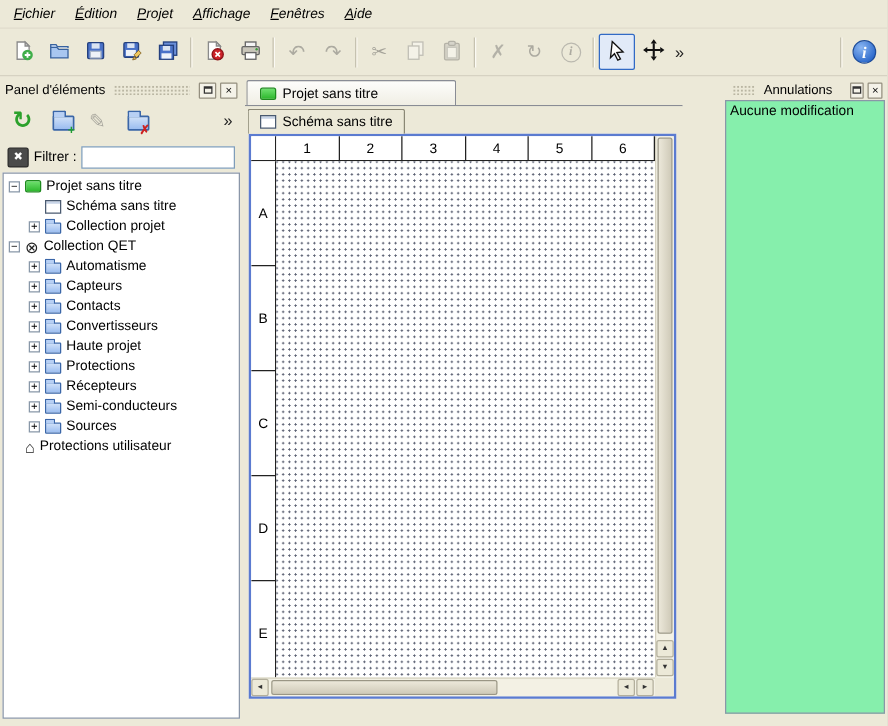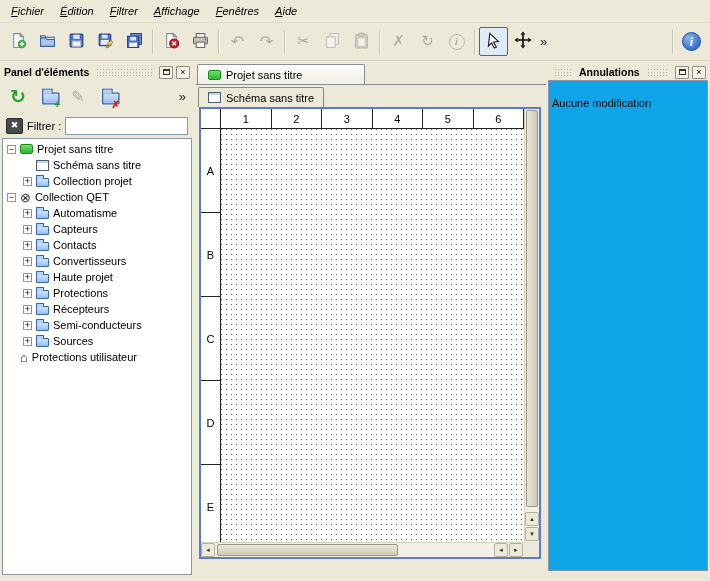--- a/index.html
+++ b/index.html
@@ -24,25 +24,25 @@
   .g-rot { font-size:15px; color:#555; }
   .chev { font-size:13px; color:#222; padding:0 3px; background:transparent; border:none; }
   .info-circle { width:16px; height:16px; border-radius:50%; border:1px solid #777; color:#555; display:flex; align-items:center; justify-content:center; font-size:10px; font-weight:bold; font-family:"Liberation Serif",serif; font-style:italic; }
   .info-blue { width:19px; height:19px; border-radius:50%; background:radial-gradient(circle at 35% 30%, #8ab6f2, #2e6bcc 75%); color:#fff; display:flex; align-items:center; justify-content:center; font-size:13px; font-weight:bold; font-family:"Liberation Serif",serif; font-style:italic; border:1px solid #1d4c99; }
   .spring { margin-left:auto; display:flex; align-items:center; }
 
   
   .main { position:absolute; top:62px; left:0; right:0; bottom:0; }
   .left-dock  { position:absolute; left:2px;  top:2px; width:190px; bottom:6px; display:flex; flex-direction:column; }
   .center-area{ position:absolute; left:196px; top:2px; width:350px; bottom:6px; display:flex; flex-direction:column; }
-  .right-dock { position:absolute; right:2px; top:2px; width:160px; bottom:10px; display:flex; flex-direction:column; }
+  .right-dock { position:absolute; right:2px; top:2px; width:128px; bottom:10px; display:flex; flex-direction:column; }
 
   
   .dock-header { height:16px; display:flex; align-items:center; gap:3px; padding:0 2px; flex:none; }
-  .dock-title { font-size:10.5px; white-space:nowrap;font-weight:bold; }
+  .dock-title { font-size:10.5px; white-space:nowrap; }
   .grip { flex:1; height:8px; margin:0 4px; background-image:radial-gradient(#b9b5a2 34%, transparent 36%); background-size:3px 3px; }
   .grip.small { flex:none; width:18px; }
   .dock-btn { width:14px; height:13px; border:1px solid #948f7f; background:#f4f2e8; display:flex; align-items:center; justify-content:center; font-size:9px; line-height:1; padding:0; border-radius:1px; }
   .float-glyph { width:7px; height:6px; border:1px solid #333; border-top-width:2px; }
 
   
   .panel-toolbar { height:33px; display:flex; align-items:center; gap:4px; padding:0 3px; flex:none; }
   .pbtn { width:26px; height:26px; display:flex; align-items:center; justify-content:center; background:transparent; border:1px solid transparent; border-radius:2px; position:relative; padding:0; }
   .pbtn.disabled { opacity:.42; filter:grayscale(.9); }
   .g-refresh { font-size:19px; font-weight:bold; color:#2ca12c; }
@@ -85,31 +85,31 @@
   .vthumb { position:absolute; left:1px; right:1px; top:1px; height:calc(100% - 36px); background:linear-gradient(90deg,#ece8da,#cfcab8); border:1px solid #9a9685; border-radius:2px; }
   .vbtns { position:absolute; left:0; right:0; bottom:0; }
   .sb-btn { width:14px; height:14px; background:#ece9d8; border:1px solid #b3af9c; border-radius:2px; display:flex; align-items:center; justify-content:center; font-size:6px; color:#333; padding:0; }
   .vbtns .sb-btn { margin:0 0 1px 0; }
   .hscroll { position:absolute; left:0; bottom:0; height:15px; right:15px; background:#f3f1e4; border-top:1px solid #d6d2c0; display:flex; align-items:center; }
   .hthumb { position:absolute; left:16px; width:56%; top:1px; bottom:1px; background:linear-gradient(#ece8da,#cfcab8); border:1px solid #9a9685; border-radius:2px; }
   .hbtns-right { position:absolute; right:1px; top:0; display:flex; gap:1px; }
   .sb-corner { position:absolute; right:0; bottom:0; width:15px; height:15px; background:#ece9d8; }
 
   
-  .undo-list { flex:1; background:#0ea5e9; border:1px solid #8a96a8; padding:16px 3px; }
+  .undo-list { flex:1; background:#86efac; border:1px solid #8a96a8; padding:2px 3px; }
 </style>
 </head>
 <body>
 
 <div class="app">
 
   <div class="menubar">
     <span class="menu-item">Fichier</span>
     <span class="menu-item">Édition</span>
-    <span class="menu-item">Filtrer</span>
+    <span class="menu-item">Projet</span>
     <span class="menu-item">Affichage</span>
     <span class="menu-item">Fenêtres</span>
     <span class="menu-item">Aide</span>
   </div>
 
   <div class="toolbar">
     <button class="tbtn">
       <span>
         <svg width="17" height="17" viewBox="0 0 16 16">
             <path d="M3.5 1.5h6l3 3v10h-9z" fill="#fff" stroke="#8a8a8a"></path>

